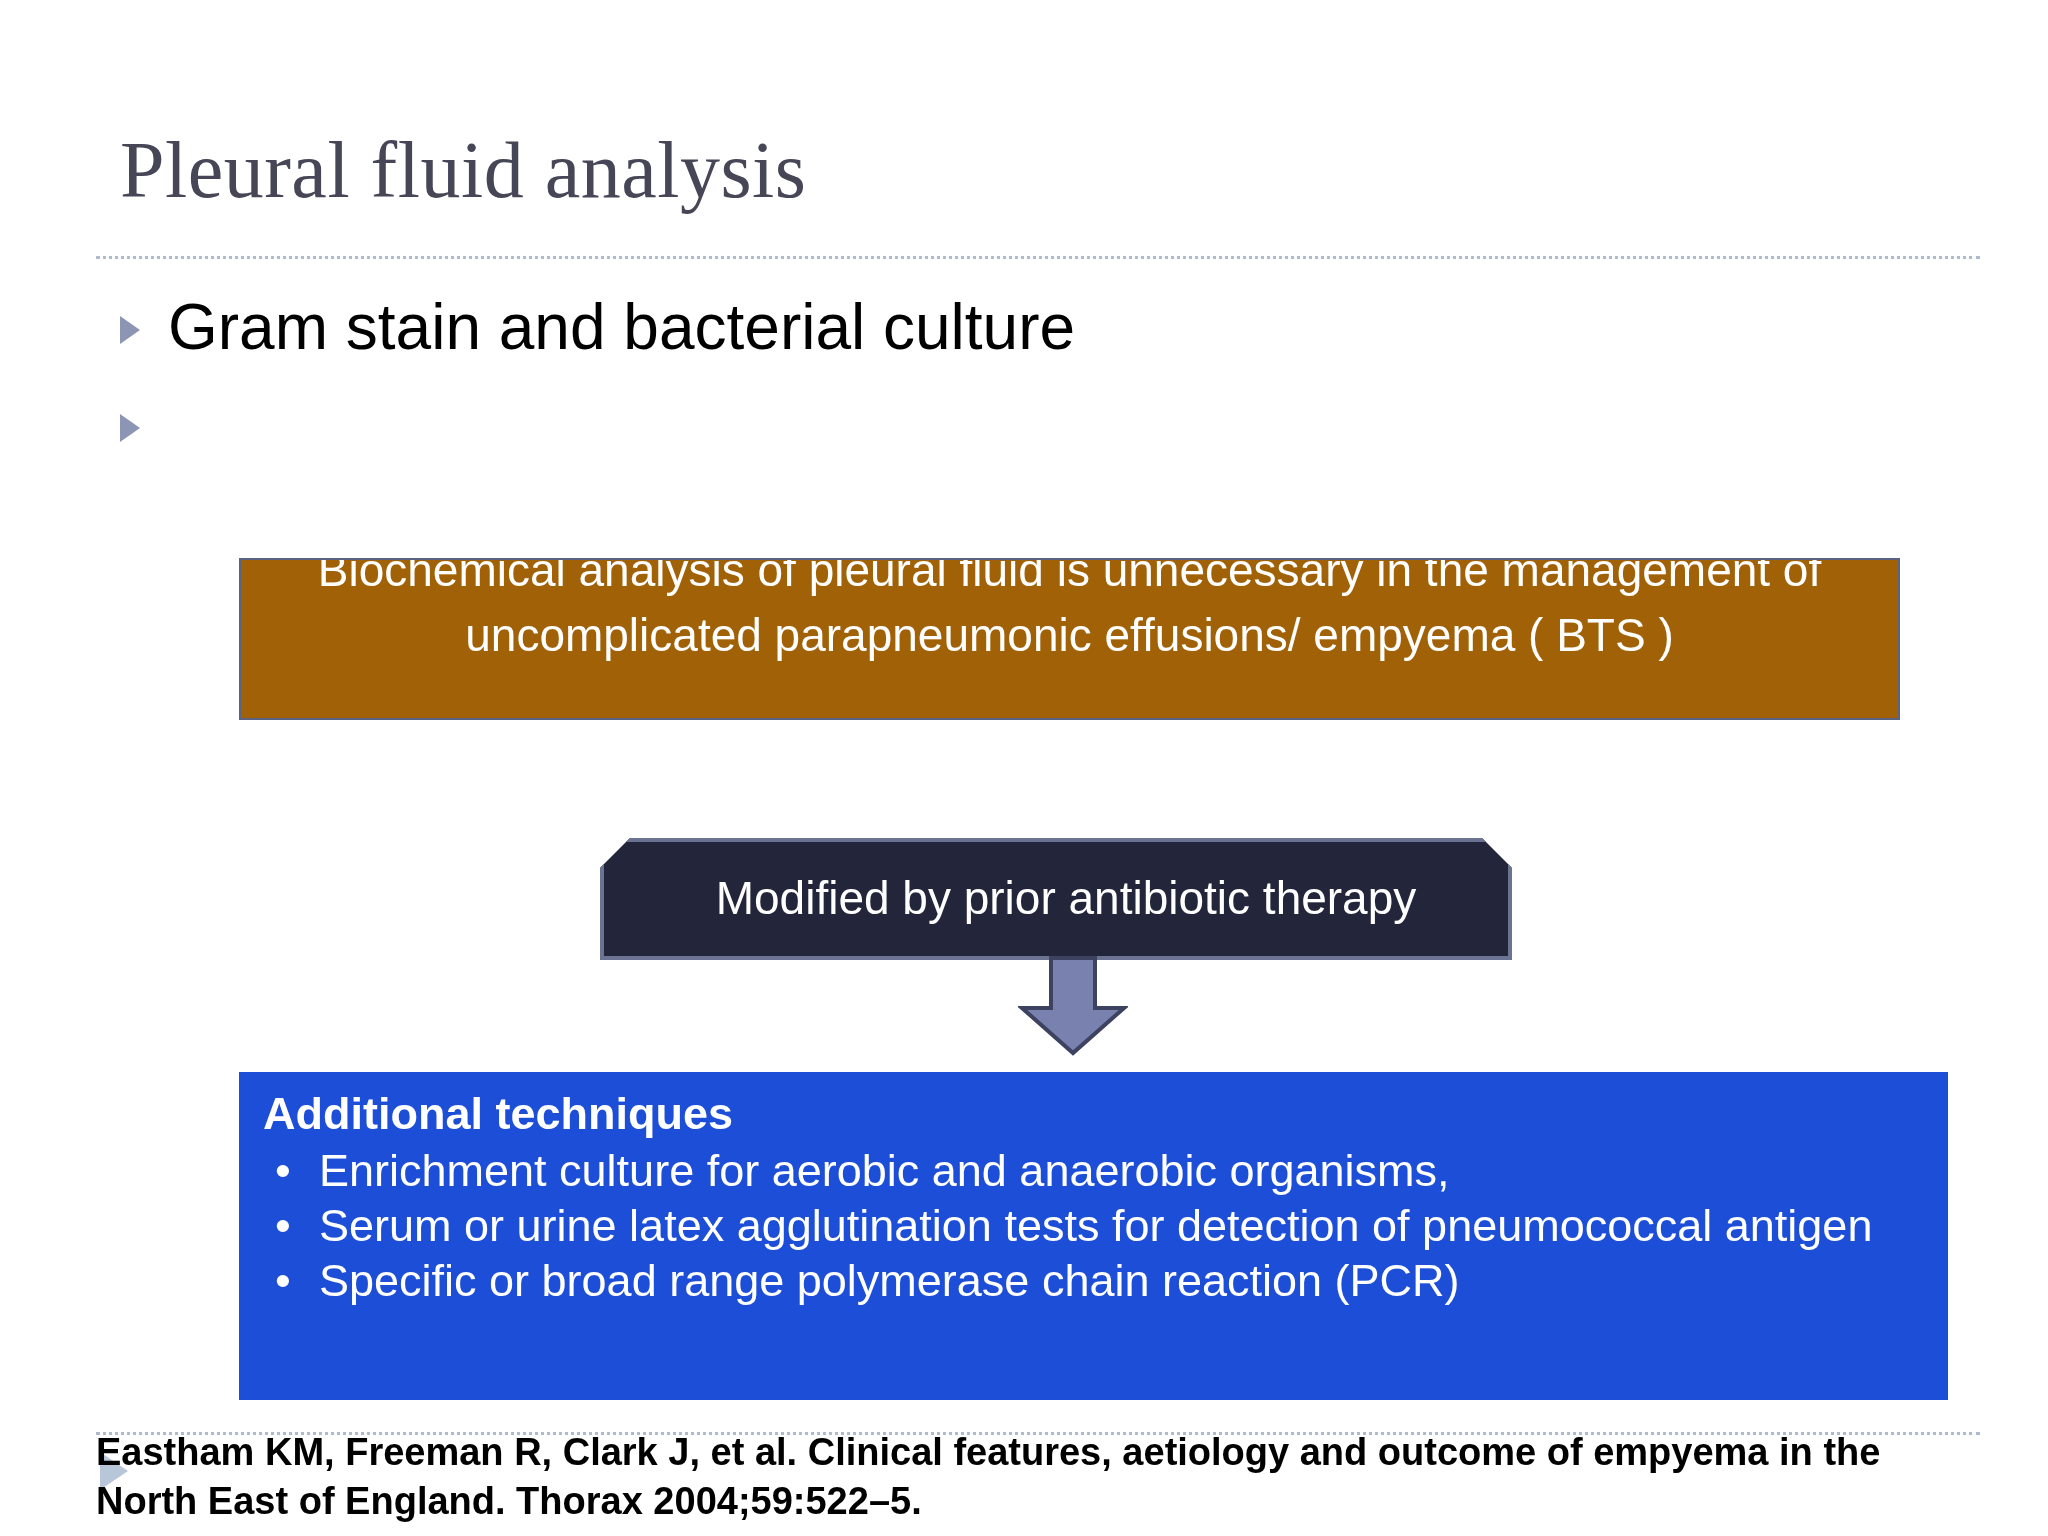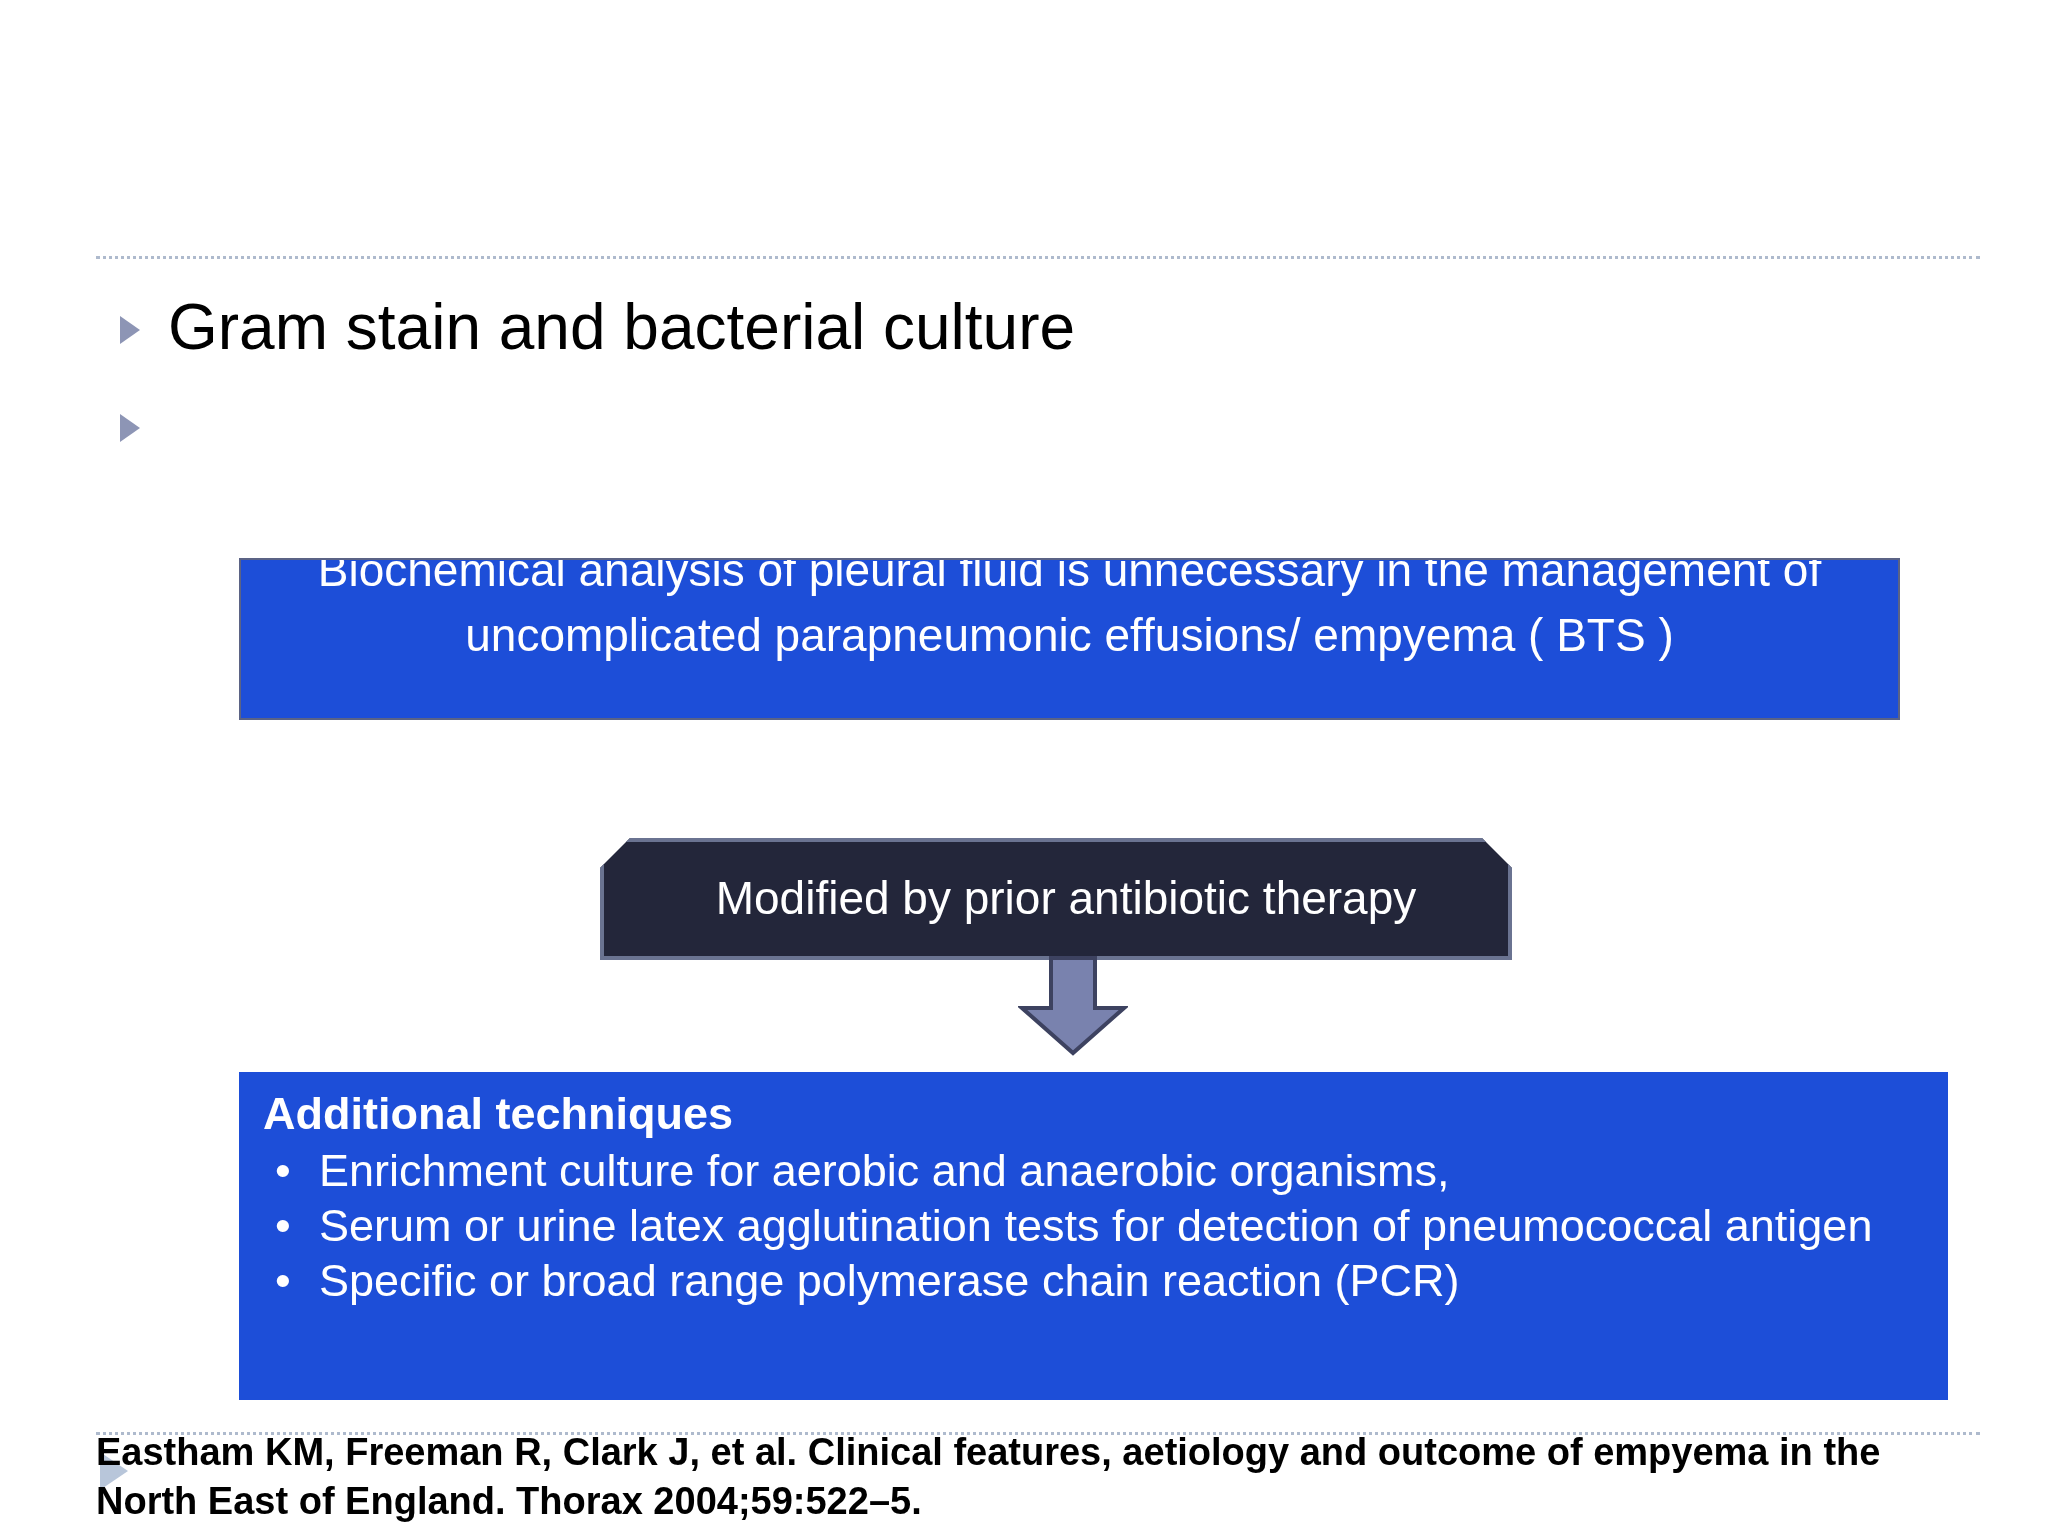--- a/index.html
+++ b/index.html
@@ -71,21 +71,21 @@
     font-family: "Liberation Sans", sans-serif;
   }
 
   
   .blue-box {
     position: absolute;
     left: 239px;
     top: 558px;
     width: 1661px;
     height: 162px;
-    background: #1d4ed8;
+    background: #a16207;
     border: 2px solid #5b6385;
     box-sizing: border-box;
     overflow: hidden;
   }
   .blue-box-text {
     position: absolute;
     left: 14px;
     top: -22px;
     width: 1629px;
     text-align: center;
@@ -196,20 +196,21 @@
     line-height: 1.28;
     color: #000000;
     font-family: "Liberation Sans", sans-serif;
   }
 </style>
 </head>
 <body>
 
 <div id="slide">
 
+  <div class="slide-title">Pleural fluid analysis</div>
 
   <div class="title-rule"></div>
 
   <div class="bullet-list">
 
     <div class="bullet-row">
       <span class="tri-bullet"></span>
       <span class="bullet-text">Gram stain and bacterial culture</span>
     </div>
 

